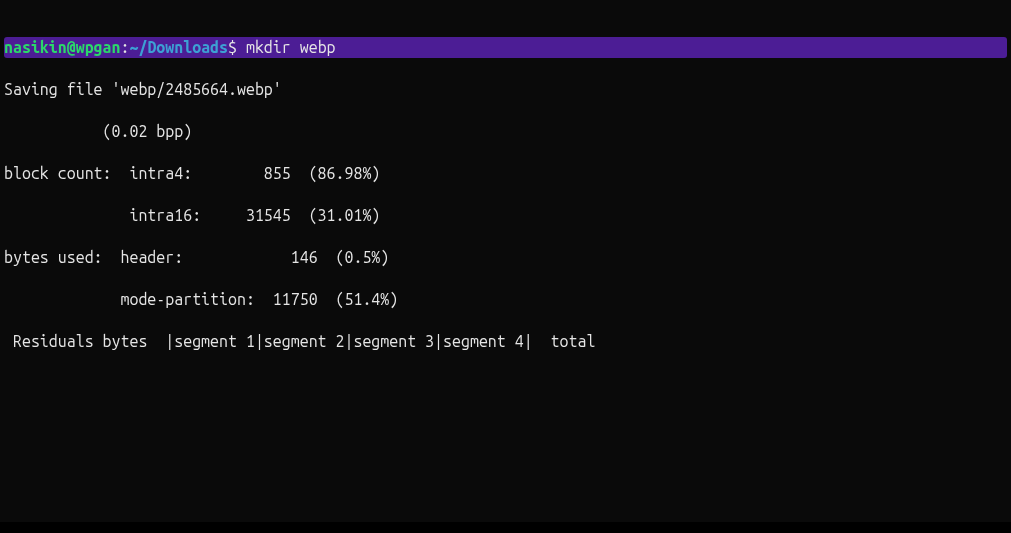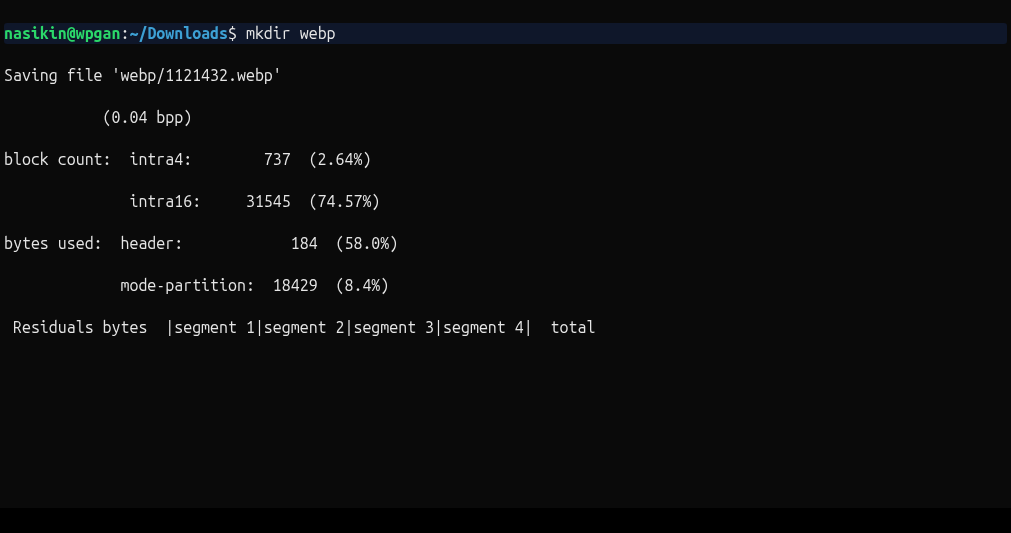--- a/index.html
+++ b/index.html
@@ -15,40 +15,41 @@
     font-size: 16px;
     line-height: 21px;
     color: #e6e6e6;
     background: #0a0a0a;
     padding: 2px 4px;
     white-space: pre;
     letter-spacing: 0px;
   }
   .line { display: block; }
   .highlight-line {
-    background: #0f172a;
+    background: #4c1d95;
     border-radius: 3px;
+    margin-top: 14px;
   }
   .user { color: #2bd86a; font-weight: bold; }
   .path { color: #3da0d4; font-weight: bold; }
   .tilde { color: #3da0d4; font-weight: bold; }
   .dollar { color: #e6e6e6; }
   .cmd { color: #e6e6e6; }
 </style>
 </head>
 <body>
 
 <div class="terminal">
 <span class="line highlight-line"><span class="user">nasikin@wpgan</span><span>:</span><span class="tilde">~</span><span class="path">/Downloads</span><span class="dollar">$ </span><span class="cmd">mkdir webp</span></span>
-<span class="line">Saving file 'webp/1121432.webp'</span>
-<span class="line">           (0.04 bpp)</span>
-<span class="line">block count:  intra4:        737  (2.64%)</span>
-<span class="line">              intra16:     31545  (74.57%)</span>
-<span class="line">bytes used:  header:            184  (58.0%)</span>
-<span class="line">             mode-partition:  18429  (8.4%)</span>
+<span class="line">Saving file 'webp/2485664.webp'</span>
+<span class="line">           (0.02 bpp)</span>
+<span class="line">block count:  intra4:        855  (86.98%)</span>
+<span class="line">              intra16:     31545  (31.01%)</span>
+<span class="line">bytes used:  header:            146  (0.5%)</span>
+<span class="line">             mode-partition:  11750  (51.4%)</span>
 <span class="line"> Residuals bytes  |segment 1|segment 2|segment 3|segment 4|  total</span>
 
 
 
 
 
 
 
 </div>
 

